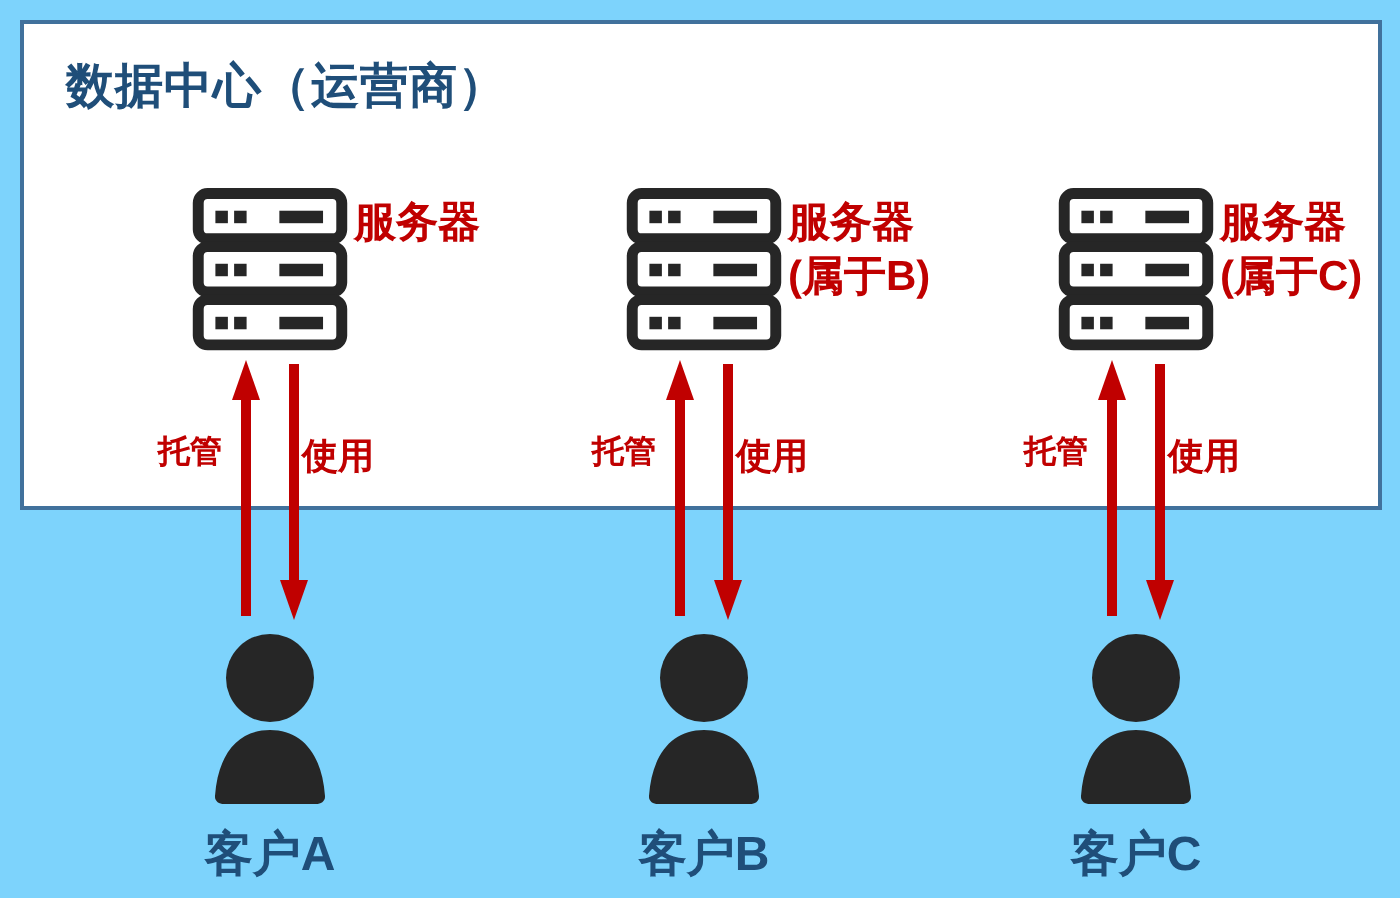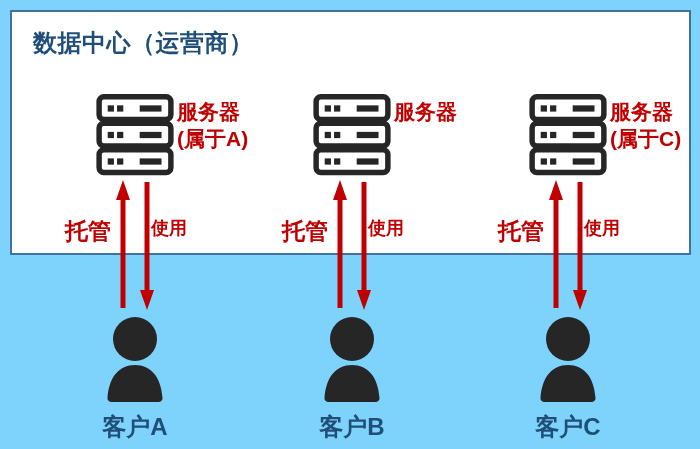--- a/index.html
+++ b/index.html
@@ -32,21 +32,21 @@
     position: absolute; left: 152px; top: 94px;
     font-size: 21px; line-height: 27px; font-weight: bold; color: #C00000;
     white-space: nowrap;
   }
 
   .arrows { position: absolute; left: 90px; top: 176px; width: 40px; height: 130px; }
   .arrows svg { display: block; width: 100%; height: 100%; }
 
   .host-label {
     position: absolute; left: 0; top: 212px; width: 86px; text-align: right;
-    font-size: 23px; font-weight: bold; color: #C00000; white-space: nowrap;
+    font-size: 16px; font-weight: bold; color: #C00000; white-space: nowrap;
   }
   .use-label {
     position: absolute; left: 126px; top: 212px;
     font-size: 18px; font-weight: bold; color: #C00000; white-space: nowrap;
   }
 
   .person-icon { position: absolute; left: 75px; top: 312px; width: 70px; height: 86px; }
   .person-icon svg { display: block; width: 100%; height: 100%; }
 
   .customer-label {
@@ -79,21 +79,20 @@
             <rect x="27" y="48" width="8" height="8"></rect>
             <rect x="56" y="48" width="28" height="8"></rect>
           <rect x="15" y="82" width="8" height="8"></rect>
             <rect x="27" y="82" width="8" height="8"></rect>
             <rect x="56" y="82" width="28" height="8"></rect>
         </g>
       </svg>
     </span>
     <div class="server-label">
       <div>服务器</div>
-      <div>(属于A)</div>
     </div>
     <span class="arrows">
       <svg viewBox="0 0 40 130" xmlns="http://www.w3.org/2000/svg">
         <g>
           <line x1="8" y1="128" x2="8" y2="18" stroke="#C00000" stroke-width="5"></line>
           <polygon points="8,0 1,20 15,20" fill="#C00000"></polygon>
         </g>
         <g>
           <line x1="32" y1="2" x2="32" y2="112" stroke="#C00000" stroke-width="5"></line>
           <polygon points="32,130 25,110 39,110" fill="#C00000"></polygon>
@@ -127,20 +126,21 @@
             <rect x="27" y="48" width="8" height="8"></rect>
             <rect x="56" y="48" width="28" height="8"></rect>
           <rect x="15" y="82" width="8" height="8"></rect>
             <rect x="27" y="82" width="8" height="8"></rect>
             <rect x="56" y="82" width="28" height="8"></rect>
         </g>
       </svg>
     </span>
     <div class="server-label">
       <div>服务器</div>
+      <div>(属于B)</div>
     </div>
     <span class="arrows">
       <svg viewBox="0 0 40 130" xmlns="http://www.w3.org/2000/svg">
         <g>
           <line x1="8" y1="128" x2="8" y2="18" stroke="#C00000" stroke-width="5"></line>
           <polygon points="8,0 1,20 15,20" fill="#C00000"></polygon>
         </g>
         <g>
           <line x1="32" y1="2" x2="32" y2="112" stroke="#C00000" stroke-width="5"></line>
           <polygon points="32,130 25,110 39,110" fill="#C00000"></polygon>

